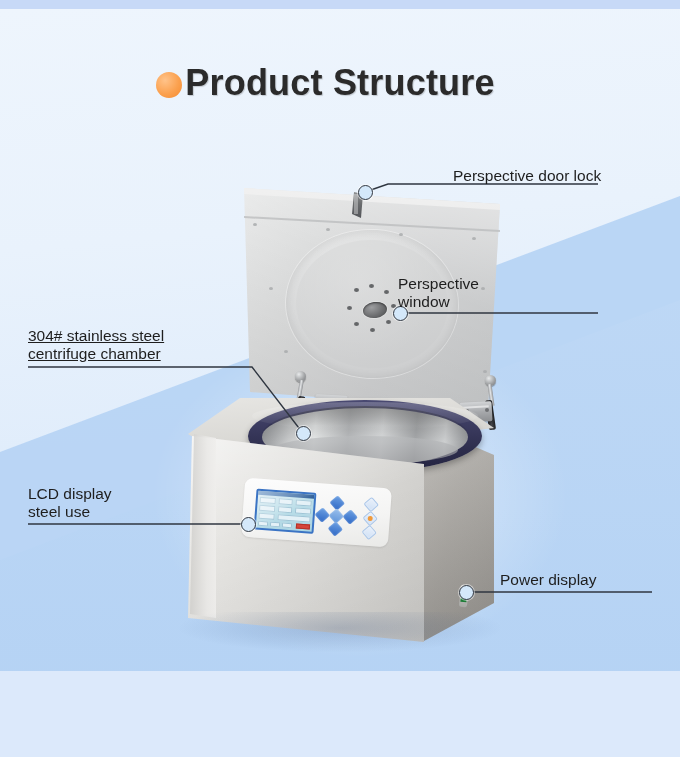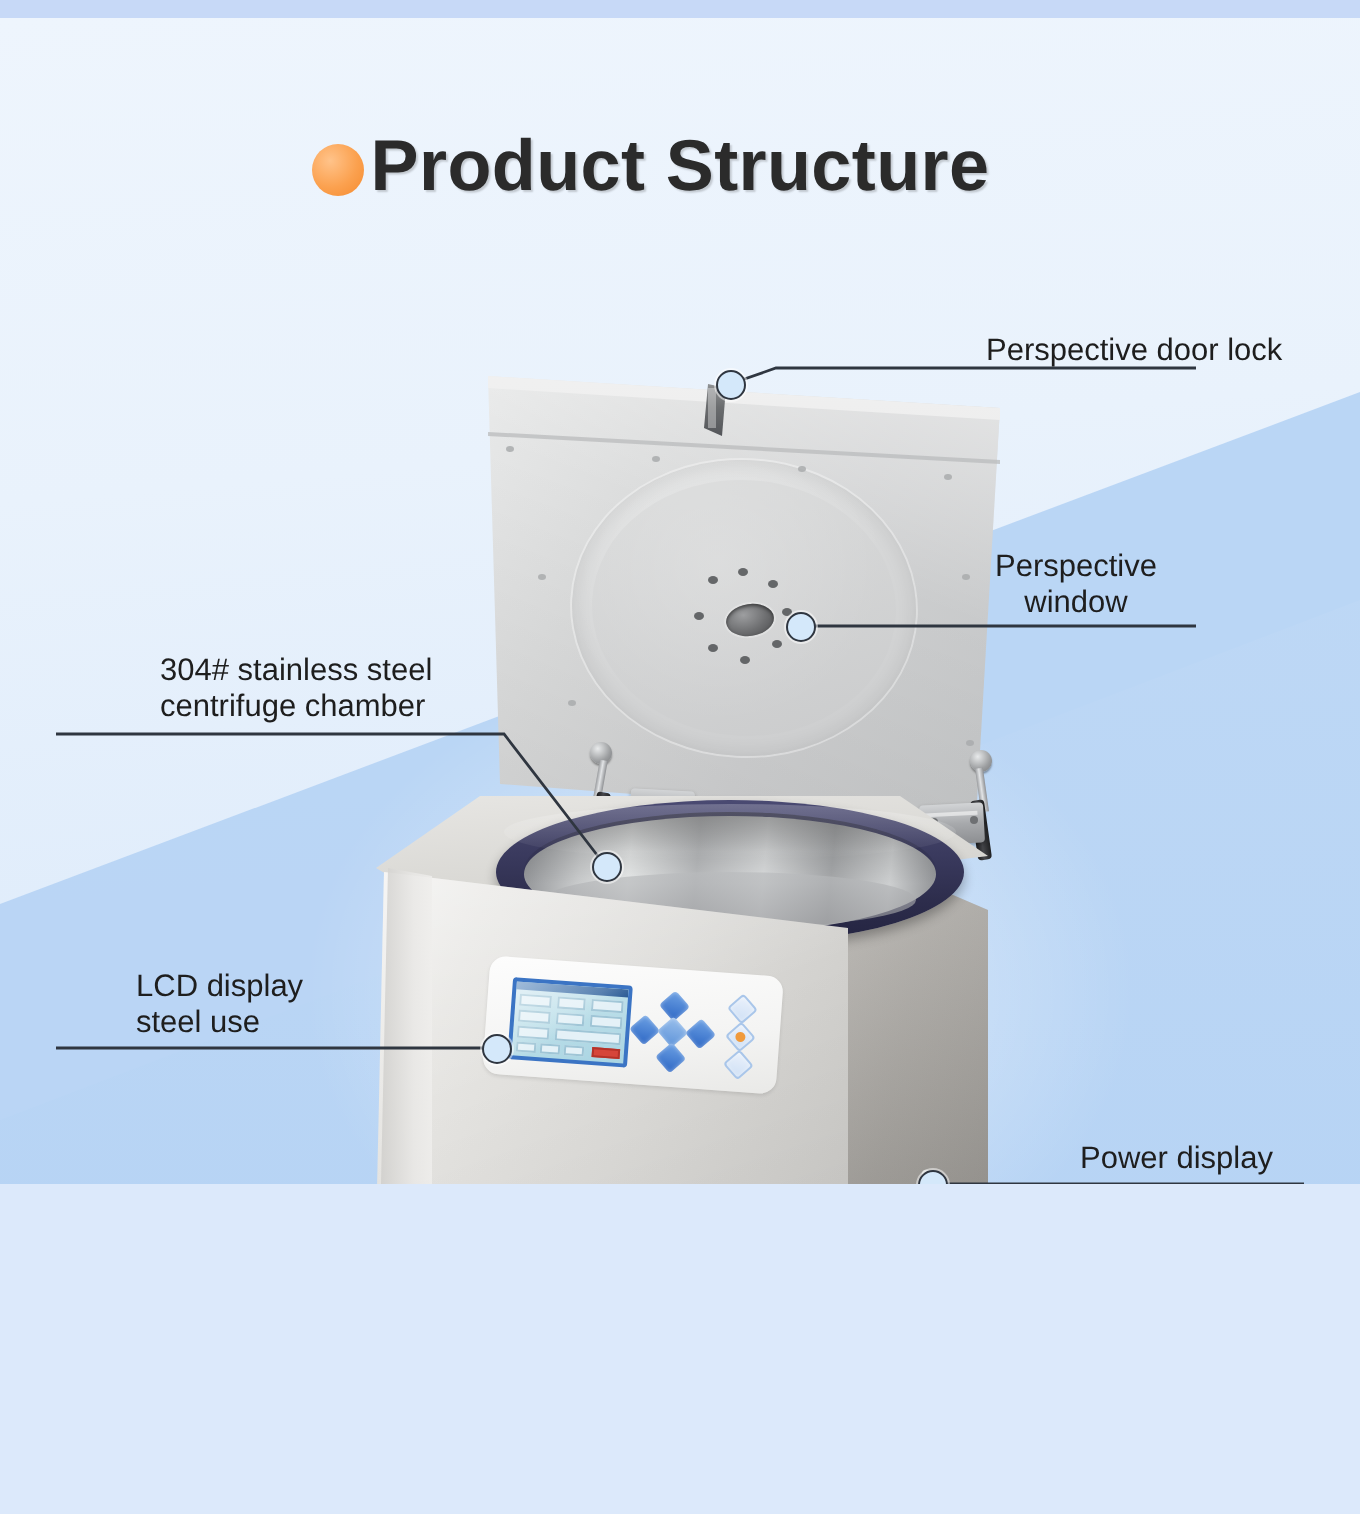--- a/index.html
+++ b/index.html
@@ -4,21 +4,21 @@
 <style>
   * { margin:0; padding:0; box-sizing:border-box; }
   html,body { width:680px; height:757px; }
   body {
     font-family:"Liberation Sans", sans-serif;
     overflow:hidden;
     position:relative;
     background:#dce9fb;
   }
 
-  #stage { position:absolute; inset:0; width:680px; height:592px; overflow:hidden;padding-left:40px; }
+  #stage { position:absolute; inset:0; width:680px; height:671px; overflow:hidden; }
 
   
   .bg-top-band {
     position:absolute; left:0; top:0; width:680px; height:9px;
     background:#c7d9f7;
   }
   .bg-main {
     position:absolute; left:0; top:9px; width:680px; height:748px;
     background:linear-gradient(175deg,#eef5fd 0%,#e9f2fc 30%,#dfecfb 60%,#cfe1fa 100%);
   }
@@ -286,21 +286,21 @@
     background:linear-gradient(180deg,#2f9d4a,#1d7a36);
     transform:rotate(6deg);
   }
 
   
   .callout { position:absolute; }
   .callout .txt {
     position:absolute;
     font-size:15.5px; color:#1e1e1e; line-height:18px; white-space:pre-line;
   }
-  .callout .txt.right { text-align:center; }
+  .callout .txt.right { text-align:left; }
   .marker {
     position:absolute; width:15px; height:15px; border-radius:50%;
     background:#d4e8fa;
     border:1.6px solid #2f3640;
     box-shadow:0 0 0 1px rgba(255,255,255,.5);
   }
   svg.leader { position:absolute; left:0; top:0; width:680px; height:757px; overflow:visible; pointer-events:none; }
 </style>
 </head>
 <body>
@@ -444,21 +444,21 @@
   <div class="callout">
     <div class="txt" style="left:453px;top:167px;width:220px;">Perspective door lock</div>
   </div>
 
   <div class="callout">
     <div class="txt right" style="left:398px;top:275px;width:200px;">Perspective
 window</div>
   </div>
 
   <div class="callout">
-    <div class="txt" style="left:40px;top:327px;width:260px;">304# stainless steel
+    <div class="txt" style="left:28px;top:327px;width:260px;text-decoration:underline;">304# stainless steel
 centrifuge chamber</div>
   </div>
 
   <div class="callout">
     <div class="txt" style="left:28px;top:485px;width:220px;">LCD display
 steel use</div>
   </div>
 
   <div class="callout">
     <div class="txt" style="left:500px;top:571px;width:180px;">Power display</div>

